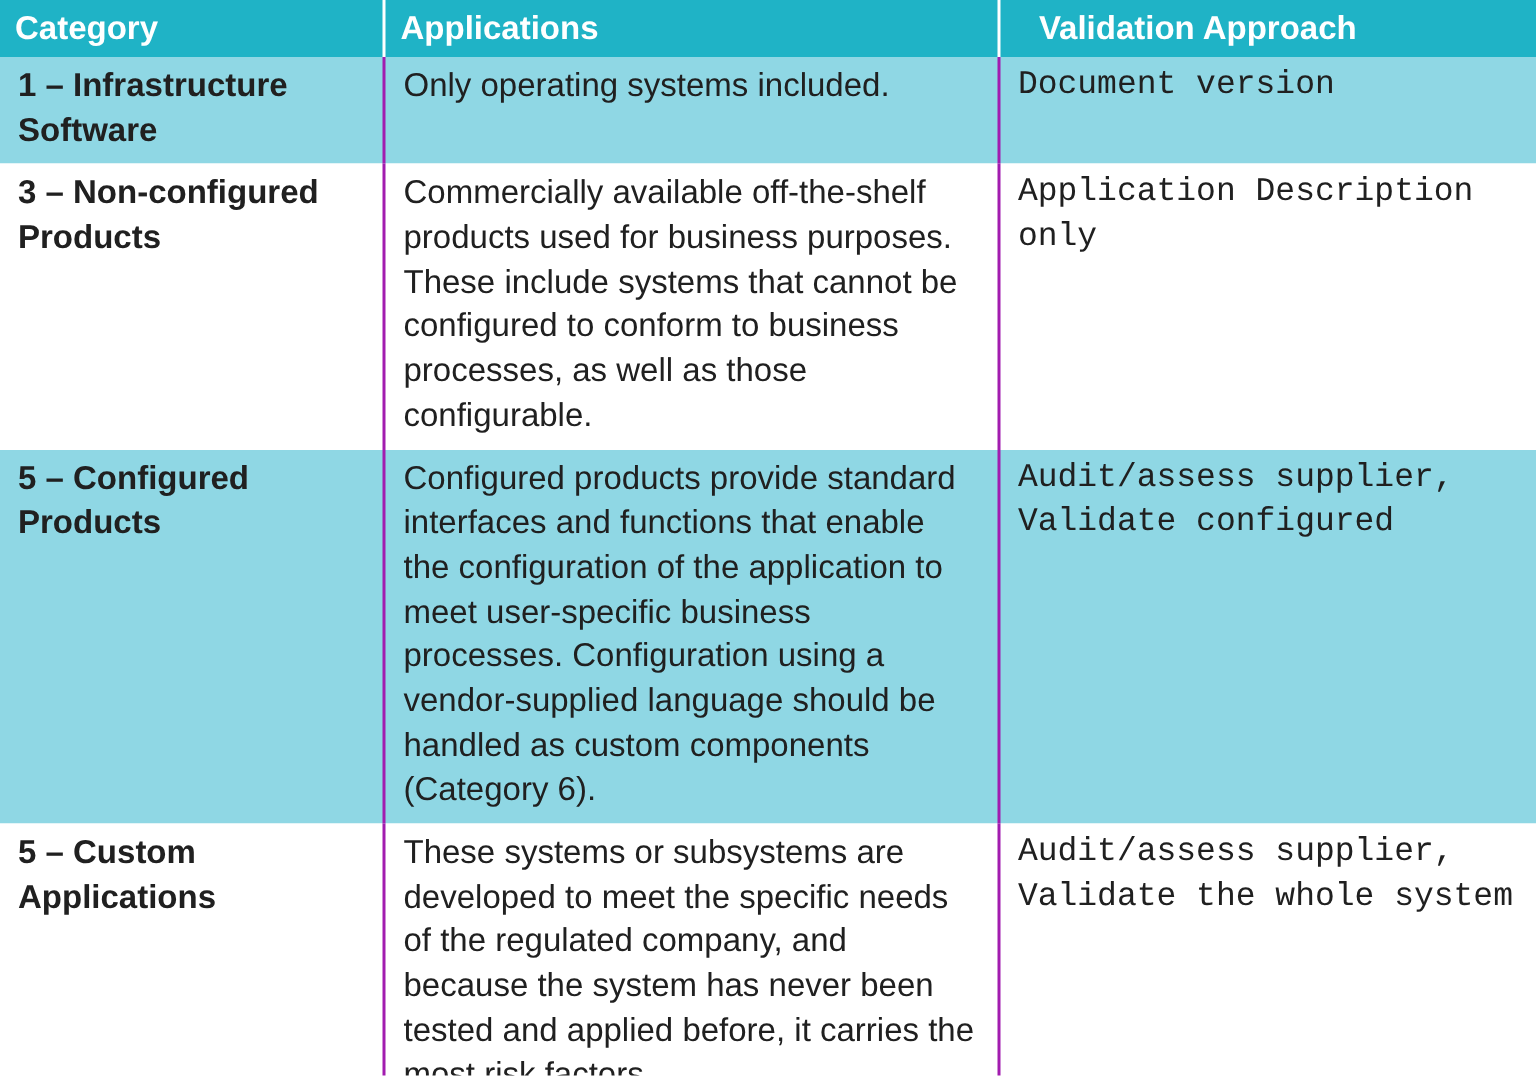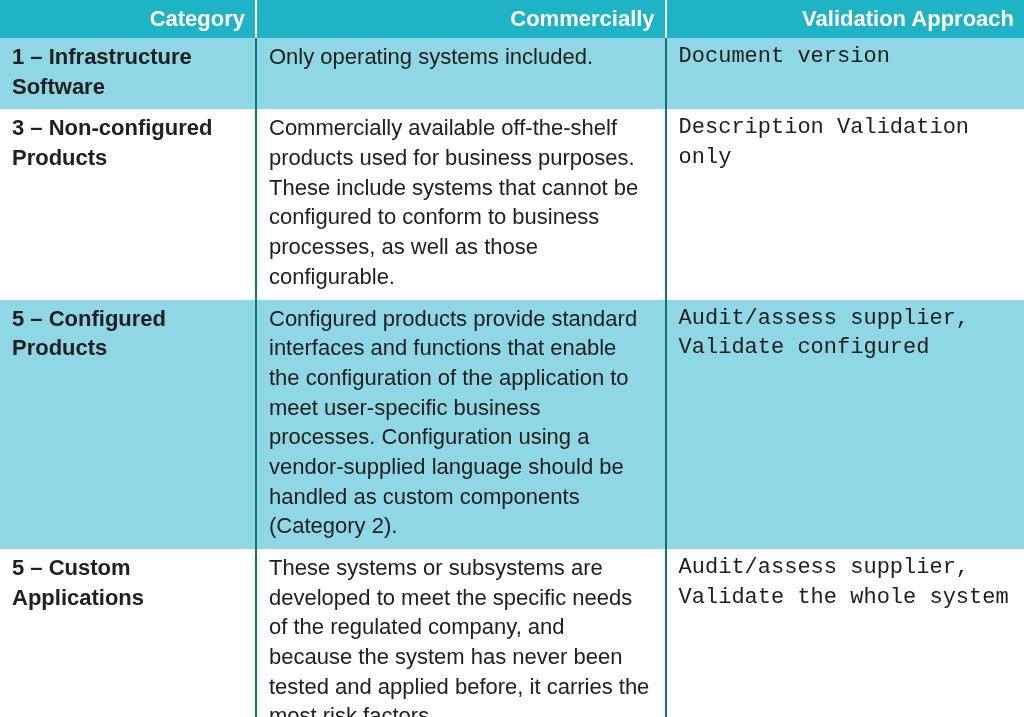--- a/index.html
+++ b/index.html
@@ -15,34 +15,34 @@
     table {
       width: 100%;
       border-collapse: collapse;
       table-layout: fixed;
     }
     thead th {
       background: #1fb3c6;
       color: #ffffff;
       font-weight: bold;
       font-size: 22px;
-      text-align: right;
+      text-align: left;
       padding: 6px 10px;
       border-right: 2px solid #ffffff;
     }
     thead th:last-child {
       border-right: none;
       padding-left: 26px;
     }
     tbody td {
       font-size: 22px;
       color: #202020;
       padding: 4px 12px 8px 12px;
       vertical-align: top;
-      border-right: 2px solid #0f766e;
+      border-right: 2px solid #a21caf;
       line-height: 1.35;
     }
     tbody td:last-child {
       border-right: none;
       font-family: Liberation Mono, monospace;
     }
     tbody tr.row-alt td {
       background: #8fd7e4;
     }
     tbody tr.row-white td {
@@ -62,38 +62,38 @@
 <div class="table-wrap">
   <table>
     <colgroup>
       <col class="col-cat">
       <col class="col-desc">
       <col class="col-val">
     </colgroup>
     <thead>
       <tr>
         <th>Category</th>
-        <th>Commercially</th>
+        <th>Applications</th>
         <th>Validation Approach</th>
       </tr>
     </thead>
     <tbody>
       <tr class="row-alt">
         <td class="cat-cell">1 – Infrastructure Software</td>
         <td>Only operating systems included.</td>
         <td>Document version</td>
       </tr>
       <tr class="row-white">
         <td class="cat-cell">3 – Non-configured Products</td>
         <td>Commercially available off-the-shelf products used for business purposes. These include systems that cannot be configured to conform to business processes, as well as those configurable.</td>
-        <td>Description Validation only</td>
+        <td>Application Description only</td>
       </tr>
       <tr class="row-alt">
         <td class="cat-cell">5 – Configured Products</td>
-        <td>Configured products provide standard interfaces and functions that enable the configuration of the application to meet user-specific business processes. Configuration using a vendor-supplied language should be handled as custom components (Category 2).</td>
+        <td>Configured products provide standard interfaces and functions that enable the configuration of the application to meet user-specific business processes. Configuration using a vendor-supplied language should be handled as custom components (Category 6).</td>
         <td>Audit/assess supplier, Validate configured</td>
       </tr>
       <tr class="row-white">
         <td class="cat-cell">5 – Custom Applications</td>
         <td>These systems or subsystems are developed to meet the specific needs of the regulated company, and because the system has never been tested and applied before, it carries the most risk factors.</td>
         <td>Audit/assess supplier, Validate the whole system</td>
       </tr>
     </tbody>
   </table>
 </div>

